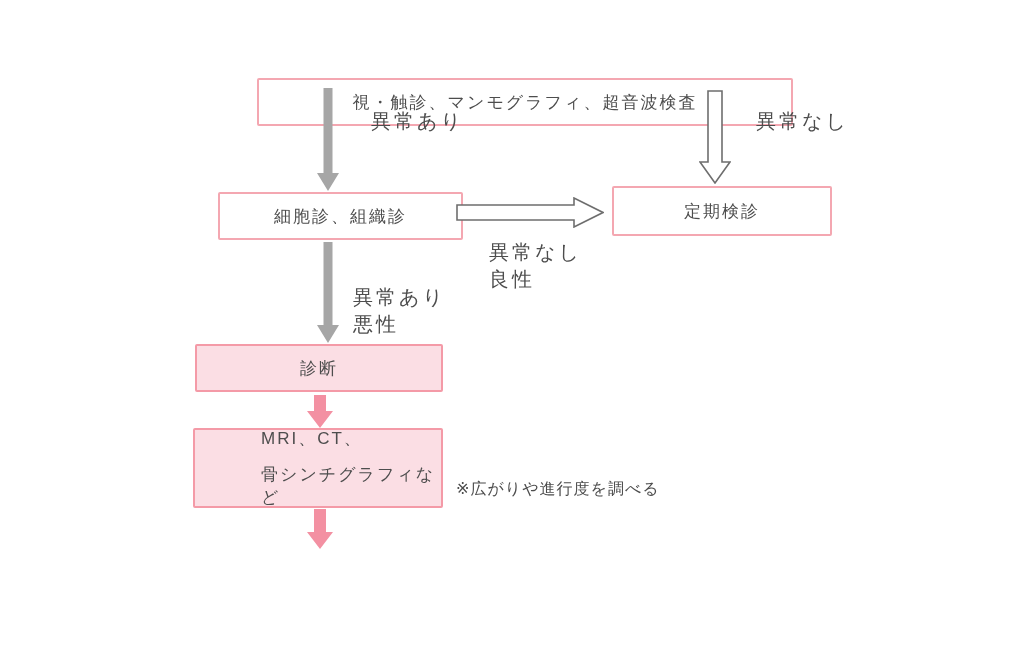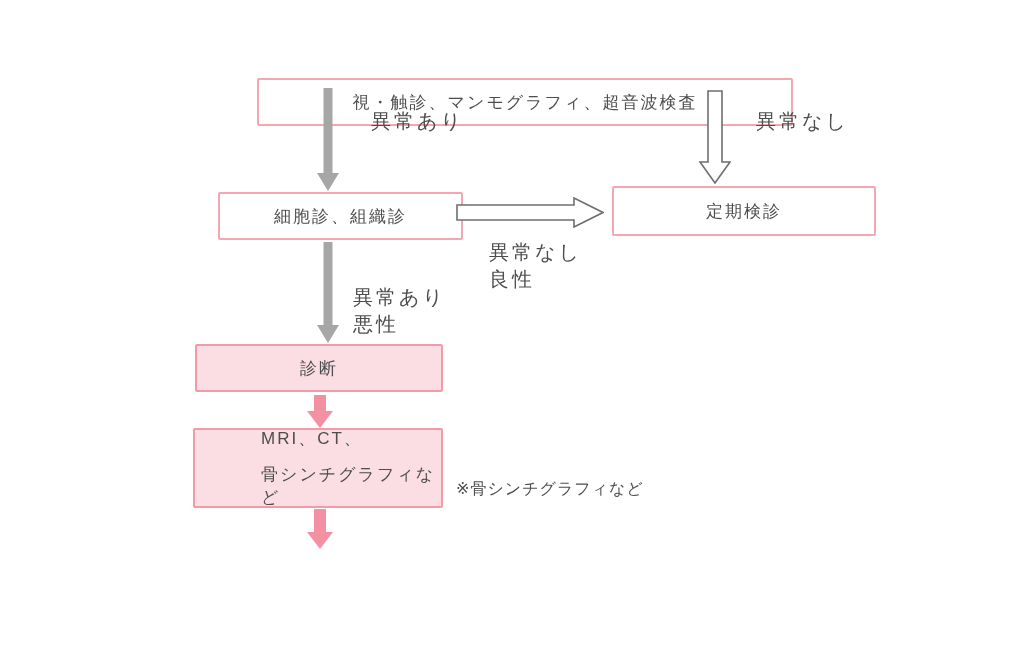--- a/index.html
+++ b/index.html
@@ -46,21 +46,21 @@
 
   <svg class="arrow" style="left:699px;top:90px;" width="32" height="94" viewBox="0 0 32 94">
     <polygon points="9,1 23,1 23,72 31,72 16,93 1,72 9,72" stroke-width="1.6" fill="#ffffff" stroke="#6e6e6e"></polygon>
   </svg>
   <div class="edge-label" style="left:756px;top:108px;">異常なし</div>
 
   <div class="fbox" style="left:197px;top:192px;width:245px;height:48px;margin-left:21px;">
     <span>細胞診、組織診</span>
   </div>
 
-  <div class="fbox" style="left:612px;top:186px;width:264px;height:50px;">
+  <div class="fbox" style="left:612px;top:186px;width:220px;height:50px;">
     <span>定期検診</span>
   </div>
 
   <svg class="arrow" style="left:456px;top:197px;" width="148" height="31" viewBox="0 0 148 31">
     <polygon points="1,8 118,8 118,1 147,15.5 118,30 118,23 1,23" stroke-width="1.6" fill="#ffffff" stroke="#6e6e6e"></polygon>
   </svg>
   <div class="edge-label" style="left:489px;top:239px;">異常なし</div>
   <div class="edge-label" style="left:489px;top:266px;">良性</div>
 
   <svg class="arrow" style="left:316px;top:242px;" width="24" height="101" viewBox="0 0 24 101">
@@ -77,20 +77,20 @@
     <polygon points="8,0 20,0 20,16 27,16 14,33 1,16 8,16" fill="#f390a2"></polygon>
   </svg>
 
   <div class="fbox pink" style="left:193px;top:428px;width:250px;height:80px;">
     <div class="multiline">
       <span>MRI、CT、</span>
       <span>骨シンチグラフィなど</span>
     </div>
   </div>
 
-  <div class="note" style="left:456px;top:479px;">※骨シンチグラフィなど</div>
+  <div class="note" style="left:456px;top:479px;">※広がりや進行度を調べる</div>
 
   <svg class="arrow" style="left:306px;top:509px;" width="28" height="40" viewBox="0 0 28 40">
     <polygon points="8,0 20,0 20,23 27,23 14,40 1,23 8,23" fill="#f390a2"></polygon>
   </svg>
 
 
 </div>
 
 </body></html>

